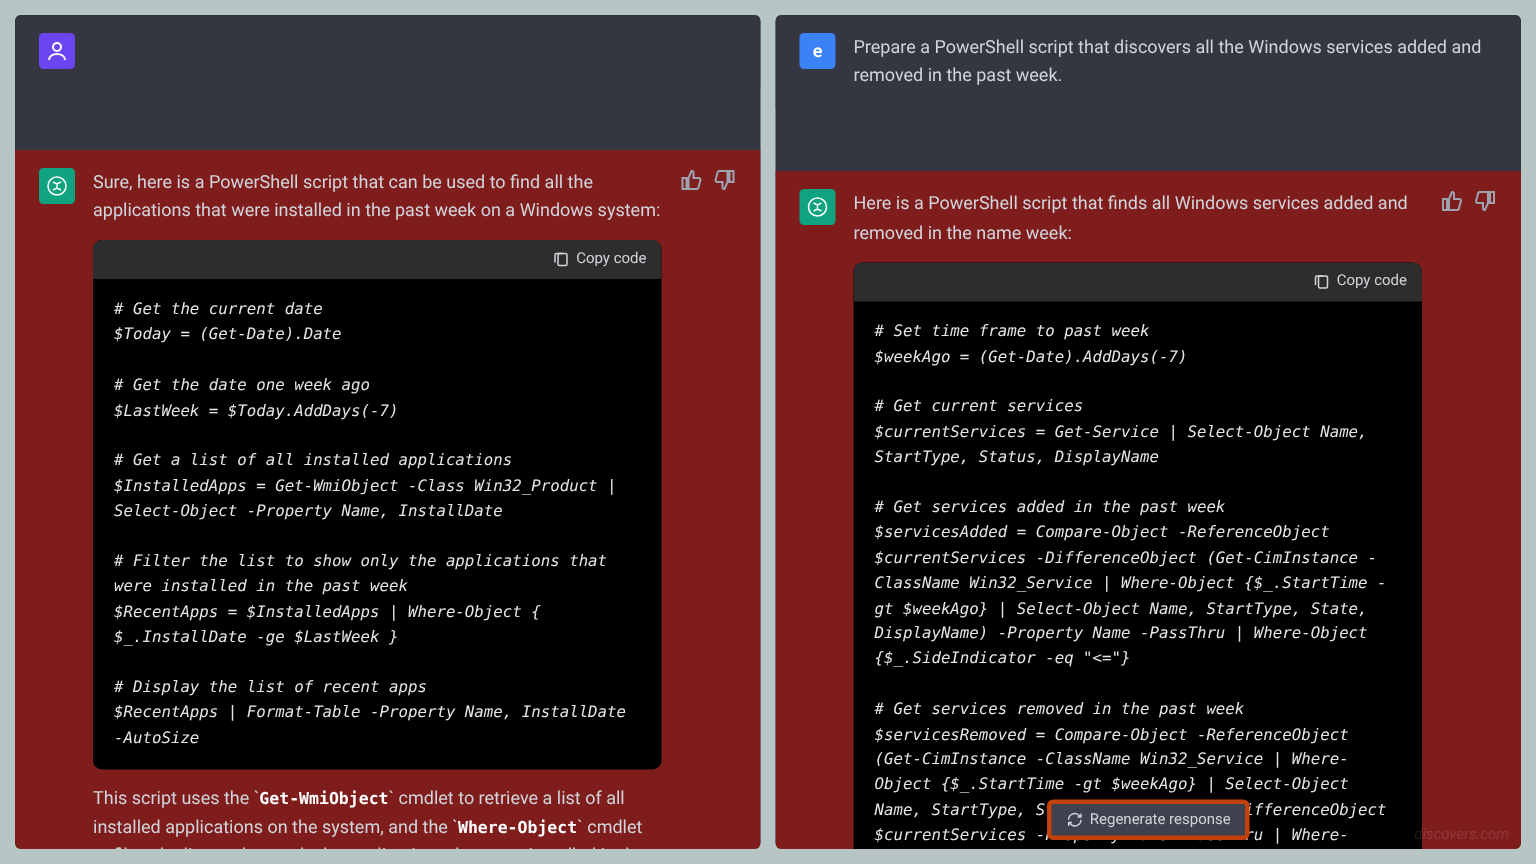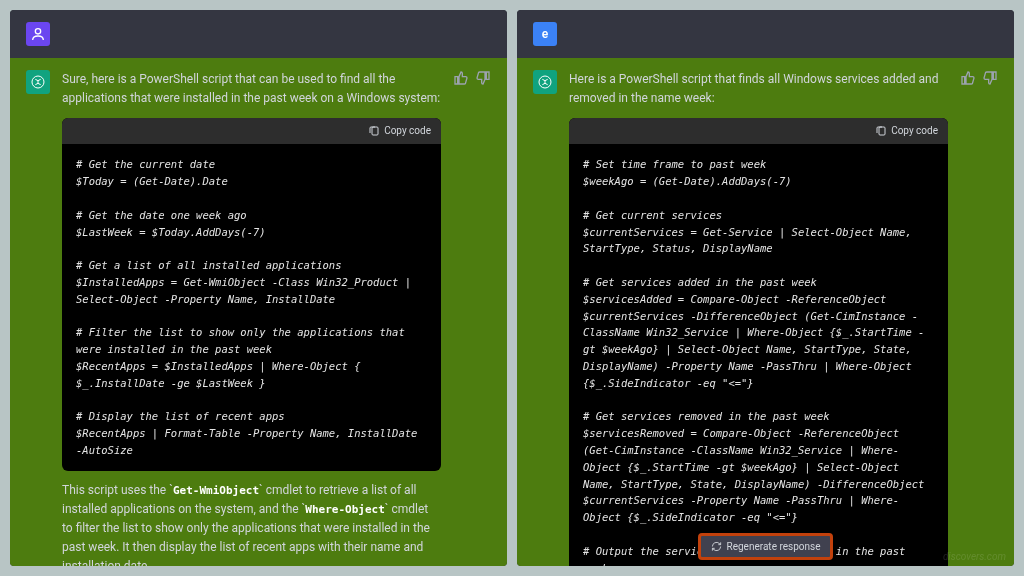--- a/index.html
+++ b/index.html
@@ -22,21 +22,21 @@
     flex-direction: column;
     position: relative;
   }
   .msg {
     display: flex;
     align-items: flex-start;
     padding: 12px 16px;
     gap: 12px;
   }
   .msg.user { background: #343641; }
-  .msg.assistant { background: #4d7c0f; }
+  .msg.assistant { background: #7f1d1d; margin-top: 42px; }
   .avatar {
     width: 24px;
     height: 24px;
     border-radius: 3px;
     flex-shrink: 0;
     display: flex;
     align-items: center;
     justify-content: center;
   }
   .avatar.user-av { background: #6b46f0; }
@@ -188,20 +188,21 @@
         </svg>
     </div>
   </div>
 </div>
 
 <div class="panel">
   <div class="msg user">
     <div class="avatar user-av2">
       <span class="avatar-letter">e</span>
     </div>
+    <div class="msg-body">Prepare  a PowerShell script that discovers all the Windows services added and removed in the past week.</div>
   </div>
 
   <div class="msg assistant assistant-scroll">
     <div class="avatar bot-av">
       <svg viewBox="0 0 24 24" fill="none" stroke="#fff" stroke-width="1.5">
           <path d="M12 3a9 9 0 1 0 0 18 9 9 0 0 0 0-18z"></path>
           <path d="M8 8l4 2 4-2M8 16l4-2 4 2M12 10v4"></path>
         </svg>
     </div>
     <div class="msg-body">

